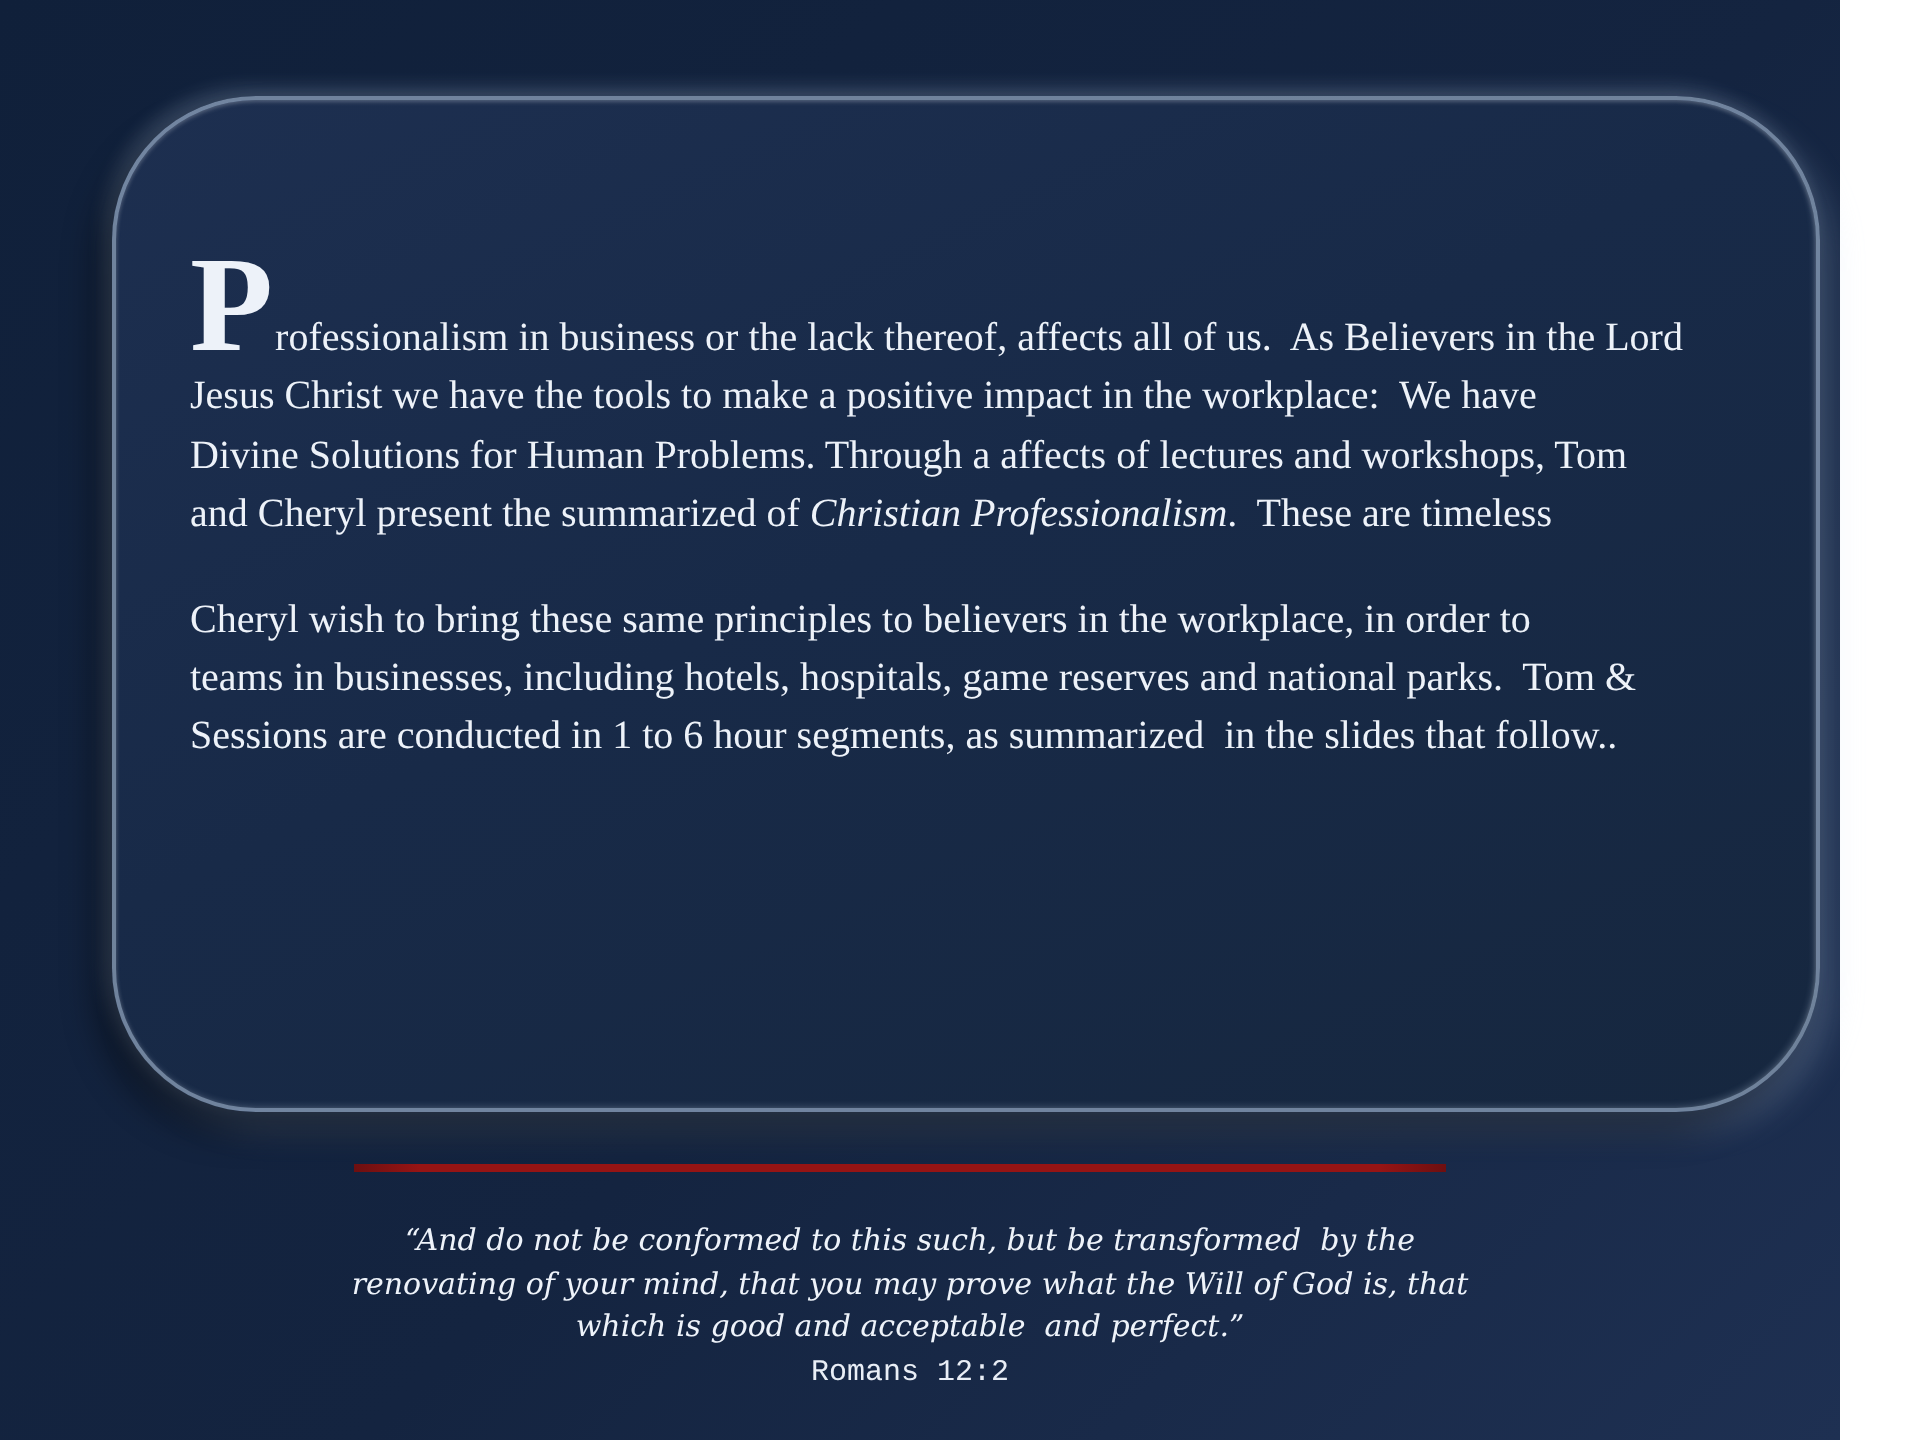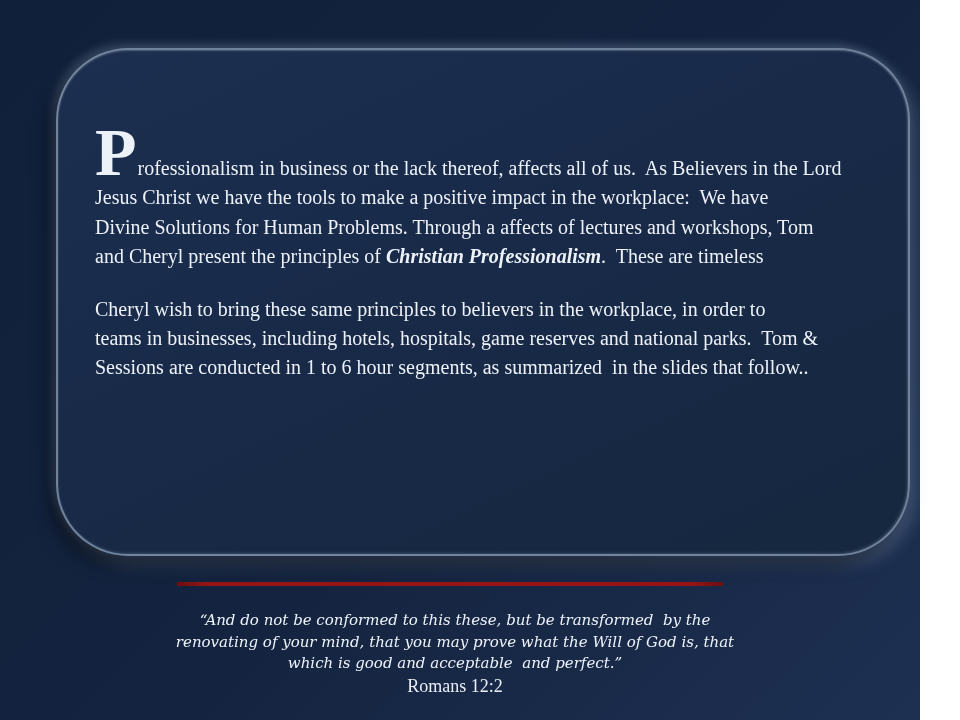--- a/index.html
+++ b/index.html
@@ -35,74 +35,74 @@
     font-size: 20px;
     line-height: 29.4px;
   }
   .bl { white-space: pre; }
   .dropcap {
     font-size: 68px;
     font-weight: bold;
     line-height: 0;
     letter-spacing: 1px;
   }
-  .bi { font-weight: bold; font-style: italic; margin-top: 43px; }
+  .bi { font-weight: normal; font-style: italic; margin-top: 43px; }
   .para-gap { height: 23px; }
   .divider {
     position: absolute;
     left: 177px; top: 582px;
     width: 546px; height: 4px;
     background: linear-gradient(90deg, #6d0f10 0%, #961414 6%, #961414 94%, #6d0f10 100%);
   }
   .quote-block {
     position: absolute;
     left: 150px; top: 610px;
     width: 610px;
     text-align: center;
     color: #eef3fa;
     font-family: "DejaVu Serif", serif;
     font-style: italic;
     font-size: 15px;
     line-height: 21.6px;
   }
   .quote-line { white-space: pre; }
   .reference {
-    font-family: Liberation Serif, serif;
+    font-family: Liberation Mono, monospace;
     font-style: normal;
-    font-size: 18px;
+    font-size: 15px;
     margin-top: 1px;
     color: #e9eef6;
   }
 </style>
 </head>
 <body>
 
 <div class="slide">
 
   <div class="panel"></div>
 
   <div class="text-block">
     <div>
       <div class="bl"><span class="dropcap">P</span><span>rofessionalism in business or the lack thereof, affects all of us.  As Believers in the Lord</span></div>
       <div class="bl">Jesus Christ we have the tools to make a positive impact in the workplace:  We have</div>
       <div class="bl">Divine Solutions for Human Problems. Through a affects of lectures and workshops, Tom</div>
-      <div class="bl"><span>and Cheryl present the principles of </span><span class="bi">Christian Professionalism</span><span>.  These are timeless</span></div>
+      <div class="bl"><span>and Cheryl present the summarized of </span><span class="bi">Christian Professionalism</span><span>.  These are timeless</span></div>
     </div>
 
     <div class="para-gap"></div>
 
     <div>
       <div class="bl">Cheryl wish to bring these same principles to believers in the workplace, in order to</div>
       <div class="bl">teams in businesses, including hotels, hospitals, game reserves and national parks.  Tom &amp;</div>
       <div class="bl">Sessions are conducted in 1 to 6 hour segments, as summarized  in the slides that follow..</div>
     </div>
   </div>
 
   <div class="divider"></div>
 
   <div class="quote-block">
-    <div class="quote-line">“And do not be conformed to this these, but be transformed  by the</div>
+    <div class="quote-line">“And do not be conformed to this such, but be transformed  by the</div>
     <div class="quote-line">renovating of your mind, that you may prove what the Will of God is, that</div>
     <div class="quote-line">which is good and acceptable  and perfect.”</div>
     <div class="reference">Romans 12:2</div>
   </div>
 
 </div>
 
 </body></html>

